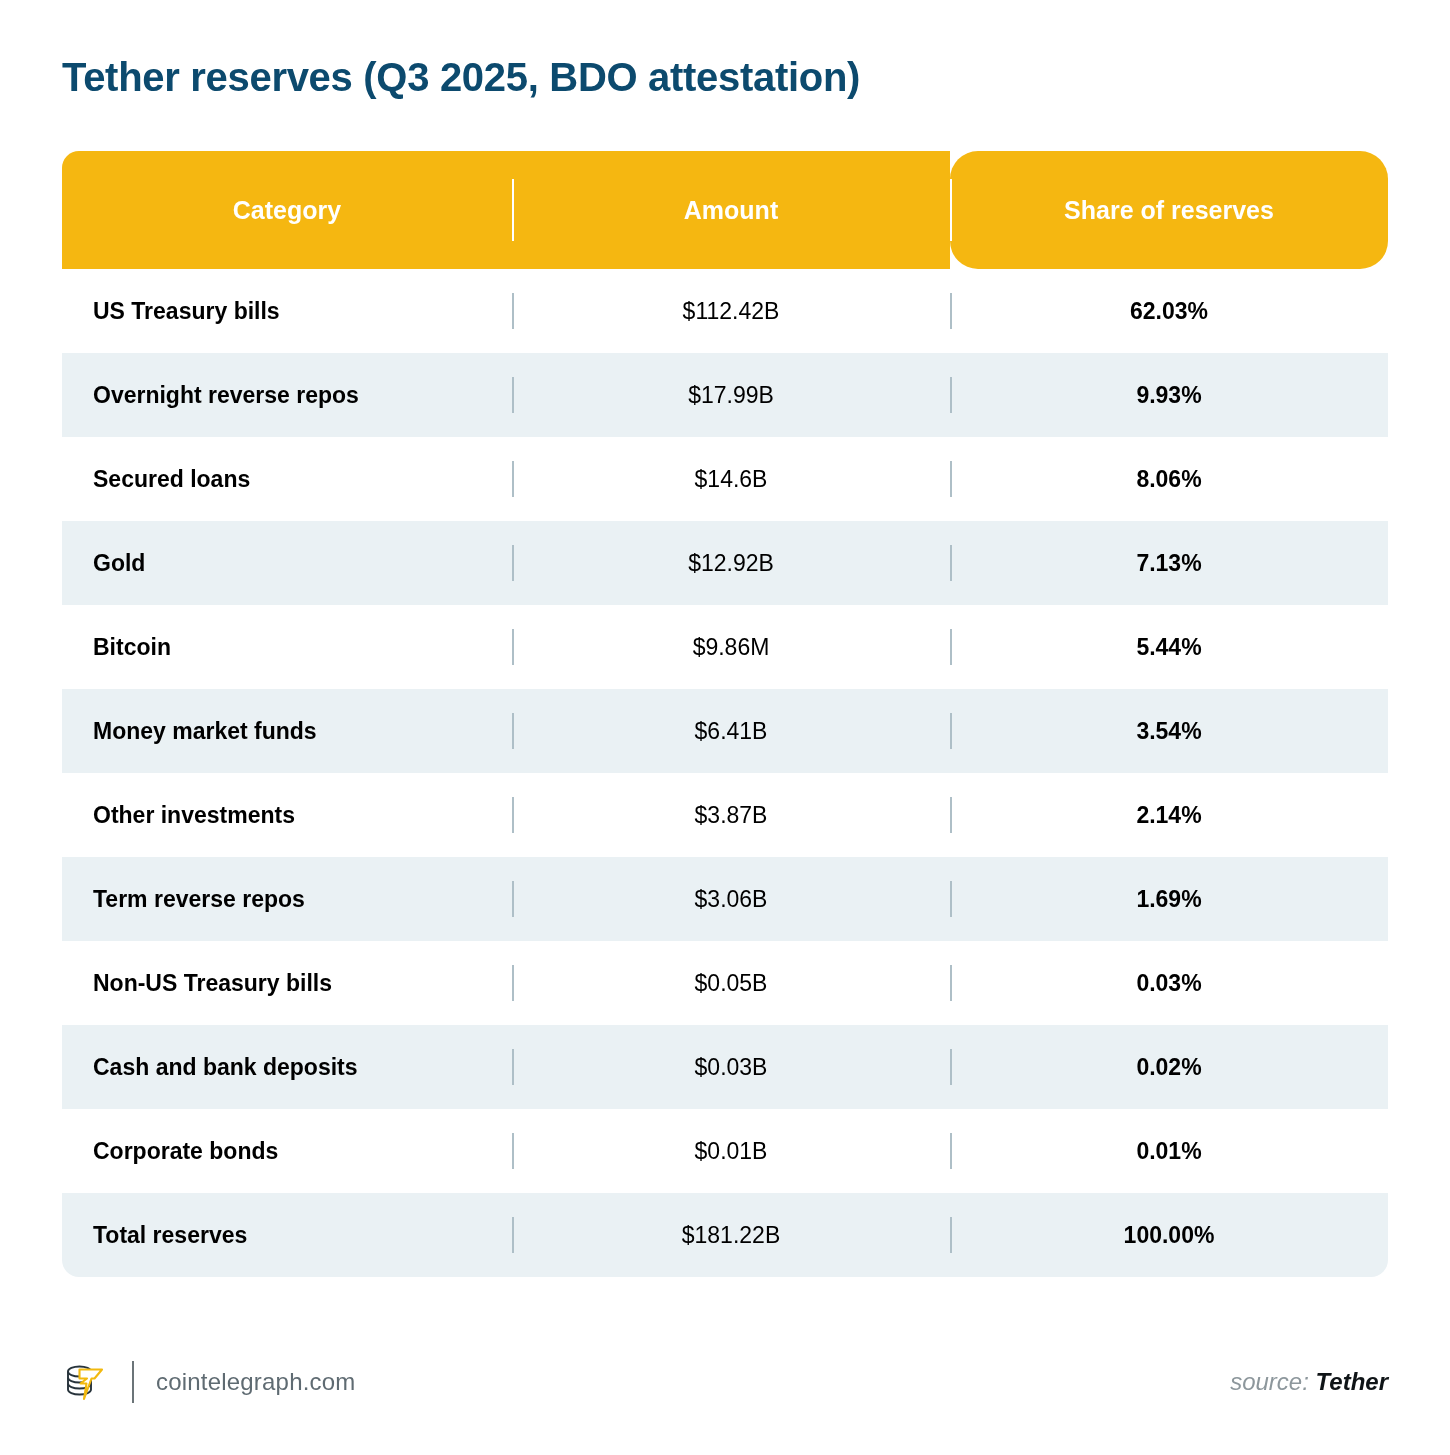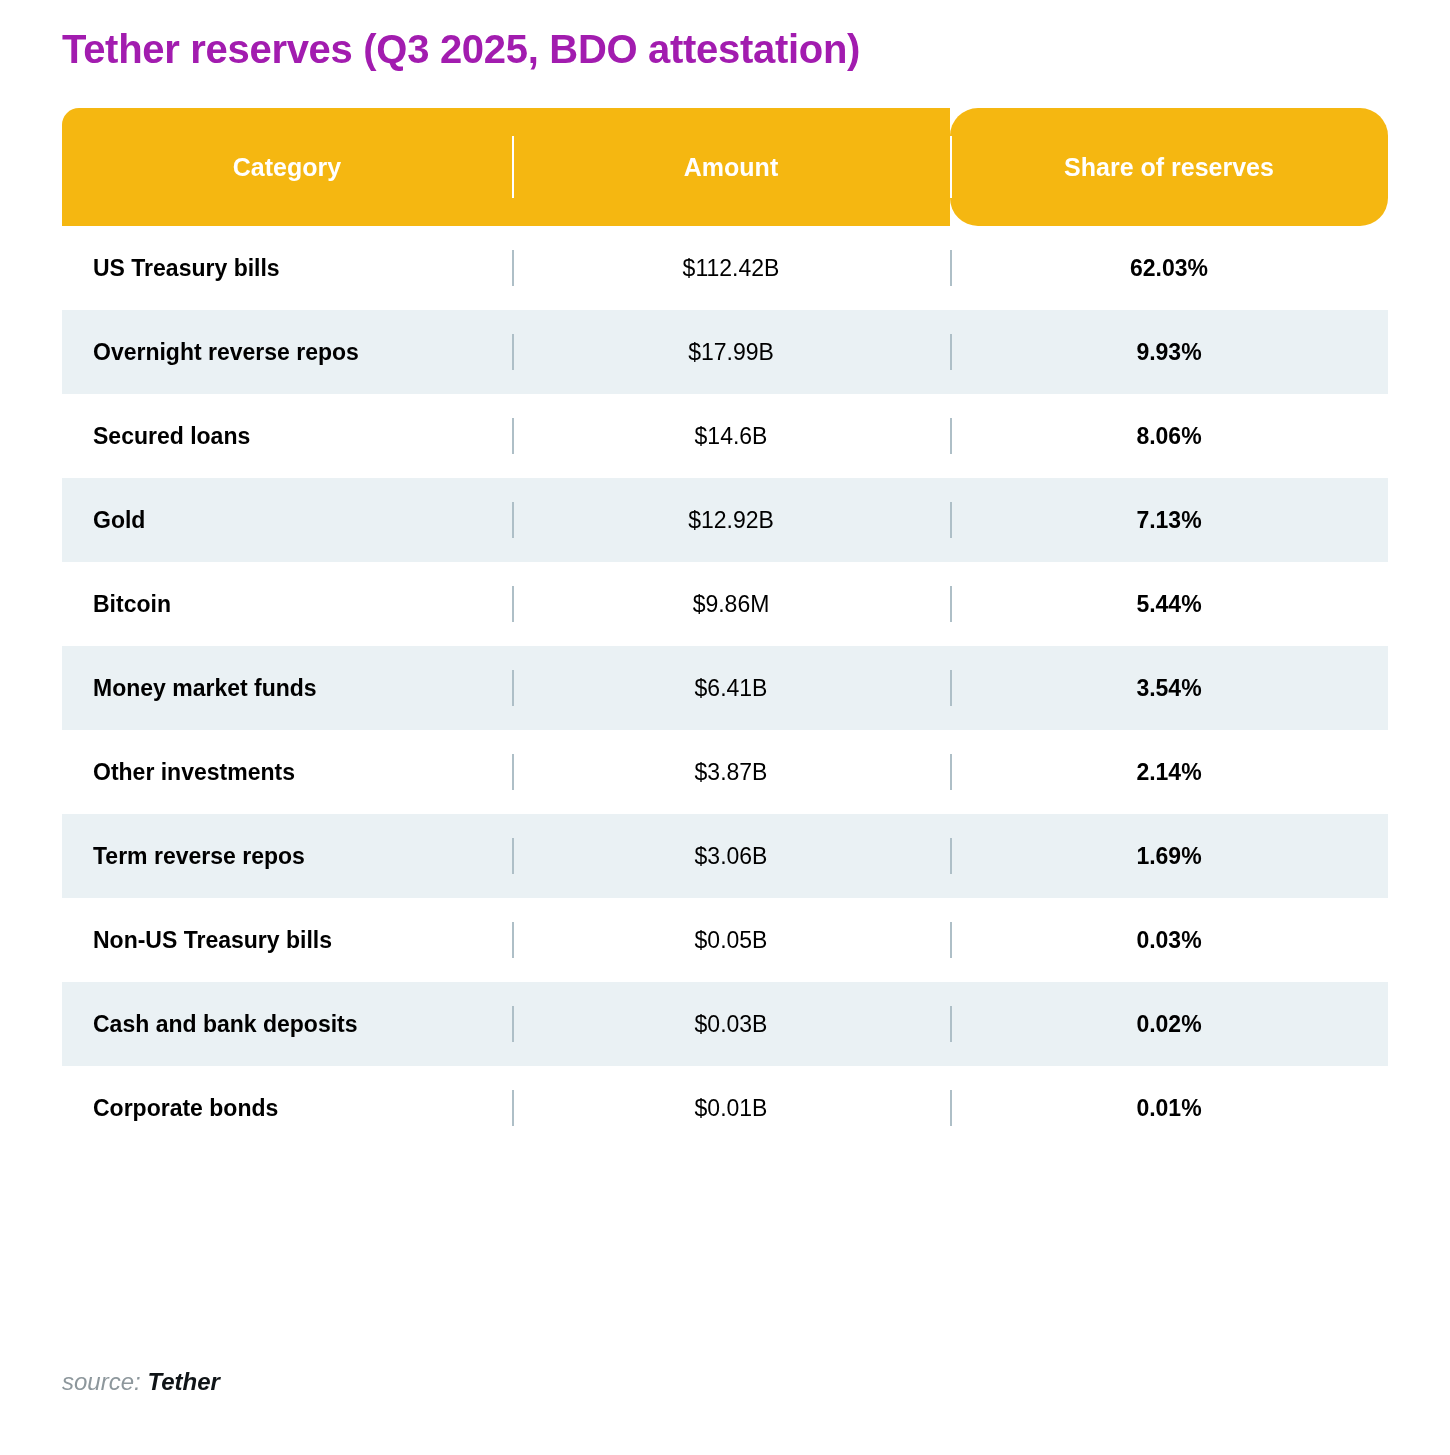--- a/index.html
+++ b/index.html
@@ -15,31 +15,31 @@
   .page {
     width: 1450px;
     height: 1455px;
     position: relative;
     background: #ffffff;
     padding: 0 62px;
   }
 
   
   .title {
-    padding-top: 24px;
+    padding-top: 52px;
     font-size: 40px;
     font-weight: bold;
-    color: #a21caf;
+    color: #0c4a6e;
     letter-spacing: -0.3px;
     line-height: 1.25;
   }
 
   
   .table {
-    margin-top: 34px;
+    margin-top: 49px;
     width: 1326px;
     border-collapse: collapse;
     table-layout: fixed;
   }
 
   .table thead tr {
     background: #f5b711;
   }
 
   .table thead th {
@@ -225,25 +225,43 @@
         <td class="amt-cell sep">$0.03B</td>
         <td class="share-cell sep">0.02%</td>
       </tr>
 
       <tr>
         <td class="cat-cell">Corporate bonds</td>
         <td class="amt-cell sep">$0.01B</td>
         <td class="share-cell sep">0.01%</td>
       </tr>
 
+      <tr class="alt">
+        <td class="cat-cell">Total reserves</td>
+        <td class="amt-cell sep">$181.22B</td>
+        <td class="share-cell sep">100.00%</td>
+      </tr>
 
     </tbody>
   </table>
 
   <div class="footer">
+    <div class="footer-left">
+      <svg class="logo-mark" viewBox="0 0 46 46">
+        <g fill="none" stroke="#27333b" stroke-width="1.9">
+          <ellipse cx="17.5" cy="12.5" rx="11.5" ry="5"></ellipse>
+          <path d="M6 12.5 V 18.5 C6 21.3 11.1 23.5 17.5 23.5 C23.9 23.5 29 21.3 29 18.5 V 12.5"></path>
+          <path d="M6 18.5 V 24.5 C6 27.3 11.1 29.5 17.5 29.5 C23.9 29.5 29 27.3 29 24.5 V 18.5"></path>
+          <path d="M6 24.5 V 30.5 C6 33.3 11.1 35.5 17.5 35.5 C23.9 35.5 29 33.3 29 30.5 V 24.5"></path>
+        </g>
+        <path d="M17.5 10.5 H40 L32.5 19.5 H29.5 L22 40 L24.5 24.5 H18.5 L25 19.5 H17.5 Z" fill="#ffffff" stroke="#f2b90f" stroke-width="2.1" stroke-linejoin="round"></path>
+      </svg>
+      <div class="footer-divider"></div>
+      <span class="footer-site">cointelegraph.com</span>
+    </div>
 
     <div class="footer-right">
       <span>source:</span>
       <span class="src-name">Tether</span>
     </div>
   </div>
 
 </div>
 
 </body></html>

